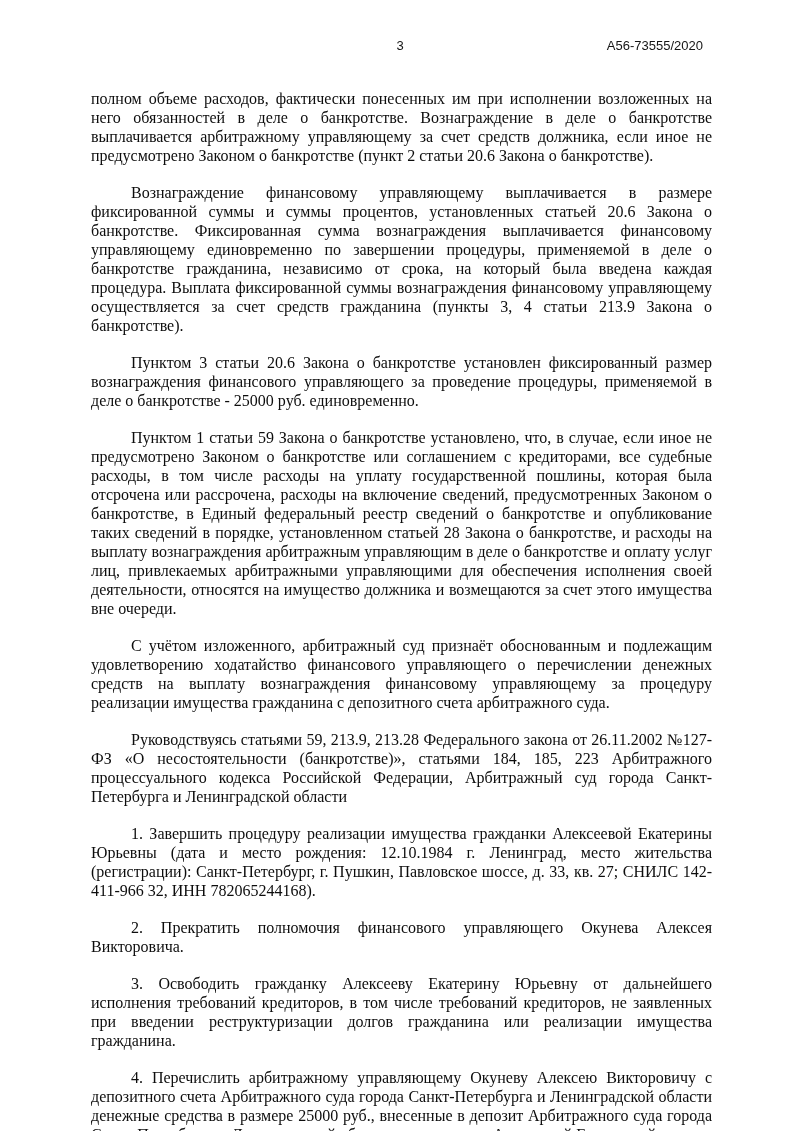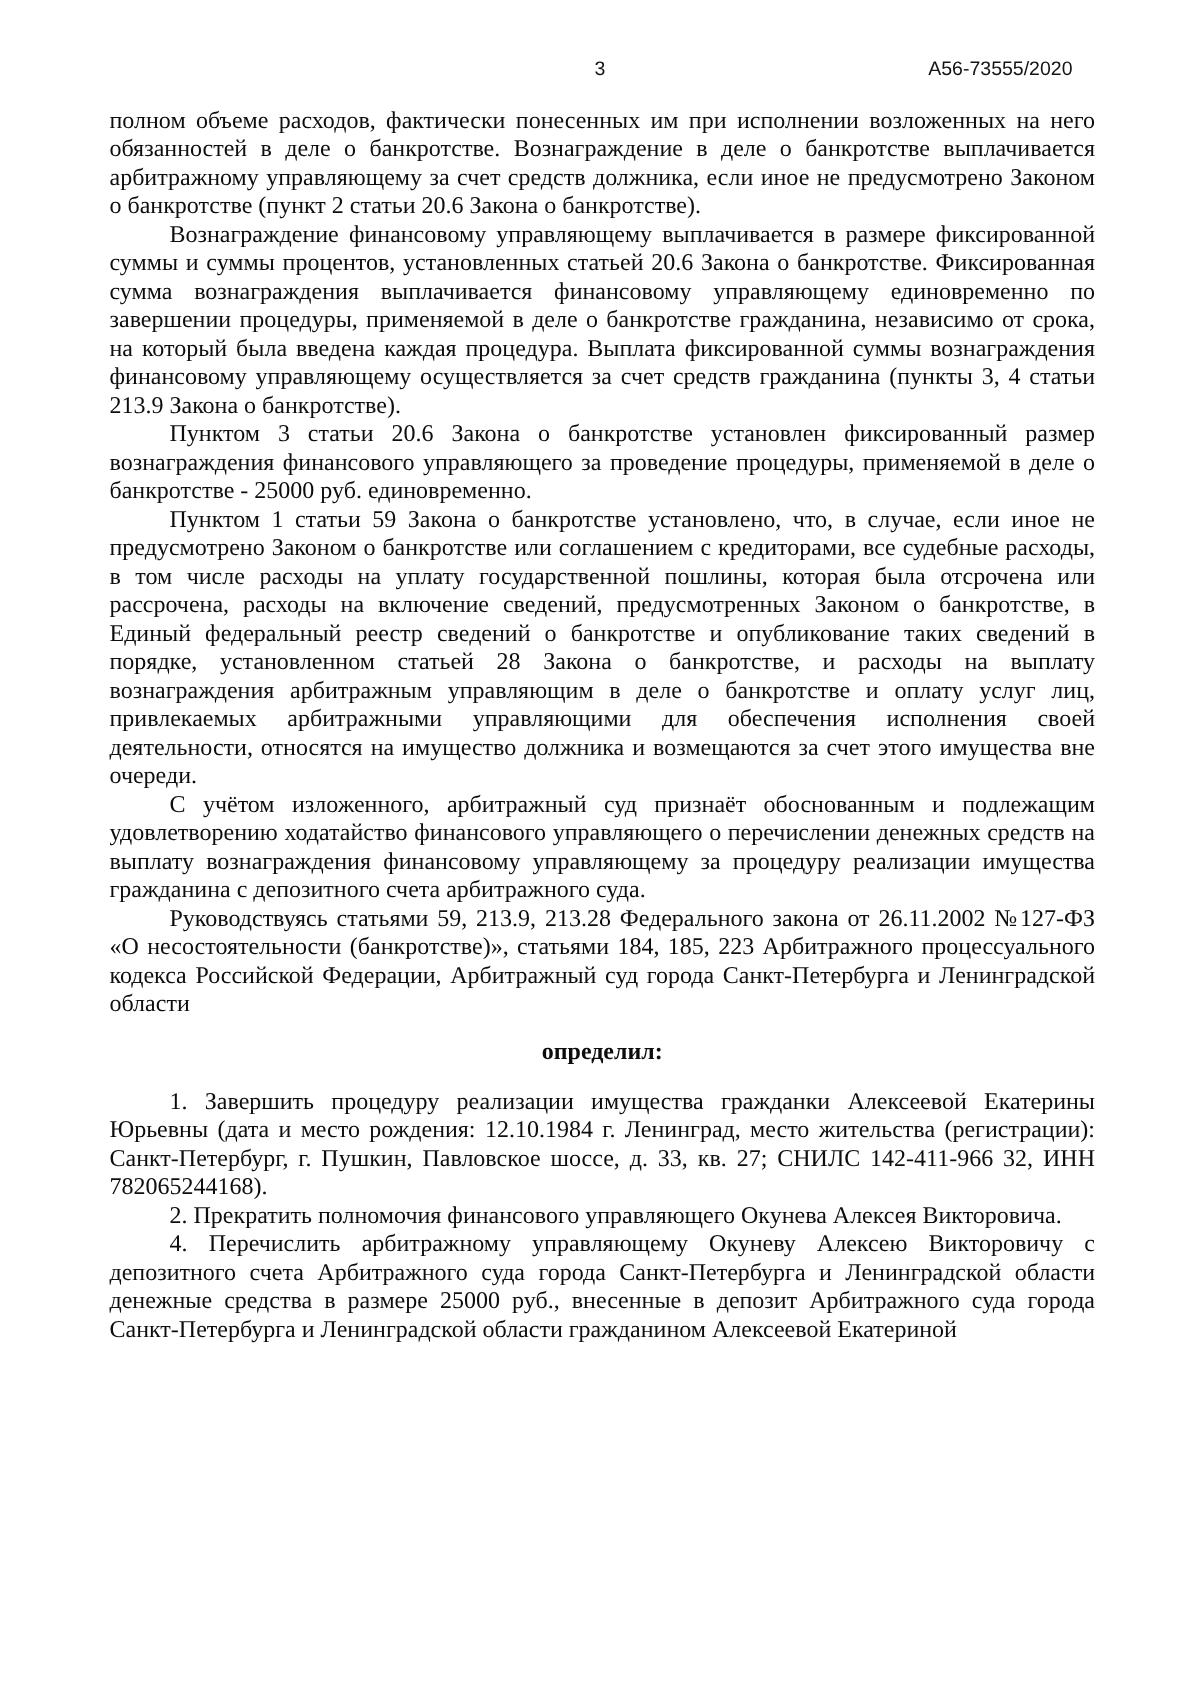--- a/index.html
+++ b/index.html
@@ -27,37 +27,37 @@
   }
   .page-num {
     position: absolute;
     left: 0;
     right: 0;
     top: 0;
     text-align: center;
   }
   .case-num {
     position: absolute;
-    right: 85px;
+    right: 97px;
     top: 0;
     white-space: nowrap;
   }
   .content {
     position: absolute;
     top: 71px;
     left: 73px;
     width: 657px;
     font-family: "Liberation Serif", serif;
     font-size: 16px;
     line-height: 19px;
     text-align: justify;
     color: #0d0d0d;
   }
   .para {
-    margin: 0;
+    margin: 18px;
     padding: 0;
     text-indent: 40px;
   }
   .para.no-indent {
     text-indent: 0;
   }
   .ruling-heading {
     margin: 13px 0 14px 0;
     padding: 0;
     text-indent: 0;
@@ -76,20 +76,20 @@
   </div>
 
   <div class="content">
     <p class="para no-indent">полном объеме расходов, фактически понесенных им при исполнении возложенных на него обязанностей в деле о банкротстве. Вознаграждение в деле о банкротстве выплачивается арбитражному управляющему за счет средств должника, если иное не предусмотрено Законом о банкротстве (пункт 2 статьи 20.6 Закона о банкротстве).</p>
     <p class="para">Вознаграждение финансовому управляющему выплачивается в размере фиксированной суммы и суммы процентов, установленных статьей 20.6 Закона о банкротстве. Фиксированная сумма вознаграждения выплачивается финансовому управляющему единовременно по завершении процедуры, применяемой в деле о банкротстве гражданина, независимо от срока, на который была введена каждая процедура. Выплата фиксированной суммы вознаграждения финансовому управляющему осуществляется за счет средств гражданина (пункты 3, 4 статьи 213.9 Закона о банкротстве).</p>
     <p class="para">Пунктом 3 статьи 20.6 Закона о банкротстве установлен фиксированный размер вознаграждения финансового управляющего за проведение процедуры, применяемой в деле о банкротстве - 25000 руб. единовременно.</p>
     <p class="para">Пунктом 1 статьи 59 Закона о банкротстве установлено, что, в случае, если иное не предусмотрено Законом о банкротстве или соглашением с кредиторами, все судебные расходы, в том числе расходы на уплату государственной пошлины, которая была отсрочена или рассрочена, расходы на включение сведений, предусмотренных Законом о банкротстве, в Единый федеральный реестр сведений о банкротстве и опубликование таких сведений в порядке, установленном статьей 28 Закона о банкротстве, и расходы на выплату вознаграждения арбитражным управляющим в деле о банкротстве и оплату услуг лиц, привлекаемых арбитражными управляющими для обеспечения исполнения своей деятельности, относятся на имущество должника и возмещаются за счет этого имущества вне очереди.</p>
     <p class="para">С учётом изложенного, арбитражный суд признаёт обоснованным и подлежащим удовлетворению ходатайство финансового управляющего о перечислении денежных средств на выплату вознаграждения финансовому управляющему за процедуру реализации имущества гражданина с депозитного счета арбитражного суда.</p>
     <p class="para">Руководствуясь статьями 59, 213.9, 213.28 Федерального закона от 26.11.2002 №127-ФЗ «О несостоятельности (банкротстве)», статьями 184, 185, 223 Арбитражного процессуального кодекса Российской Федерации, Арбитражный суд города Санкт-Петербурга и Ленинградской области</p>
 
-    <p class="ruling-heading">определил:</p>
 
     <p class="para">1. Завершить процедуру реализации имущества гражданки Алексеевой Екатерины Юрьевны (дата и место рождения: 12.10.1984 г. Ленинград, место жительства (регистрации): Санкт-Петербург, г. Пушкин, Павловское шоссе, д. 33, кв. 27; СНИЛС 142-411-966 32, ИНН 782065244168).</p>
     <p class="para">2. Прекратить полномочия финансового управляющего Окунева Алексея Викторовича.</p>
+    <p class="para">3. Освободить гражданку Алексееву Екатерину Юрьевну от дальнейшего исполнения требований кредиторов, в том числе требований кредиторов, не заявленных при введении реструктуризации долгов гражданина или реализации имущества гражданина.</p>
     <p class="para">4. Перечислить арбитражному управляющему Окуневу Алексею Викторовичу с депозитного счета Арбитражного суда города Санкт-Петербурга и Ленинградской области денежные средства в размере 25000 руб., внесенные в депозит Арбитражного суда города Санкт-Петербурга и Ленинградской области гражданином Алексеевой Екатериной</p>
   </div>
 
 </div>
 
 </body></html>

